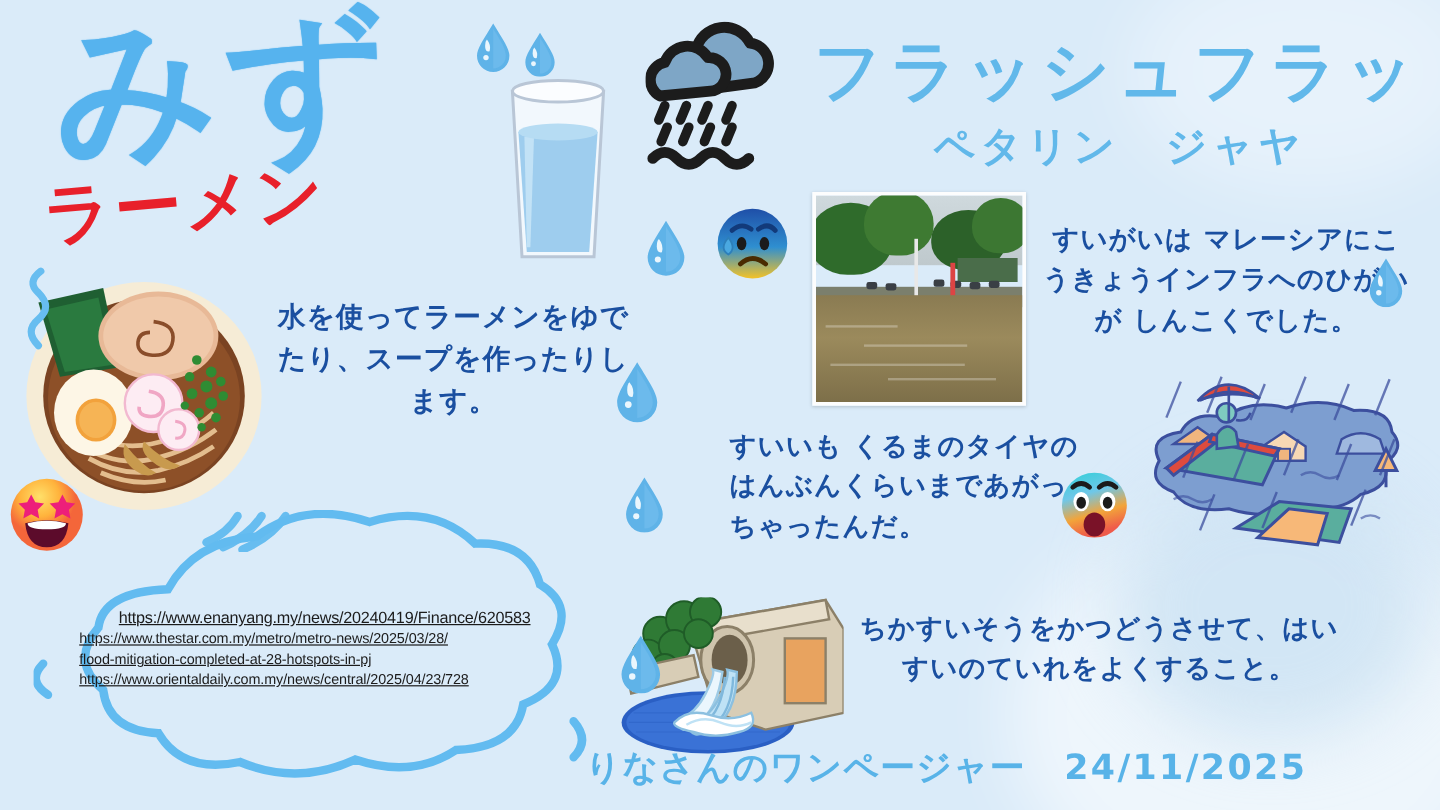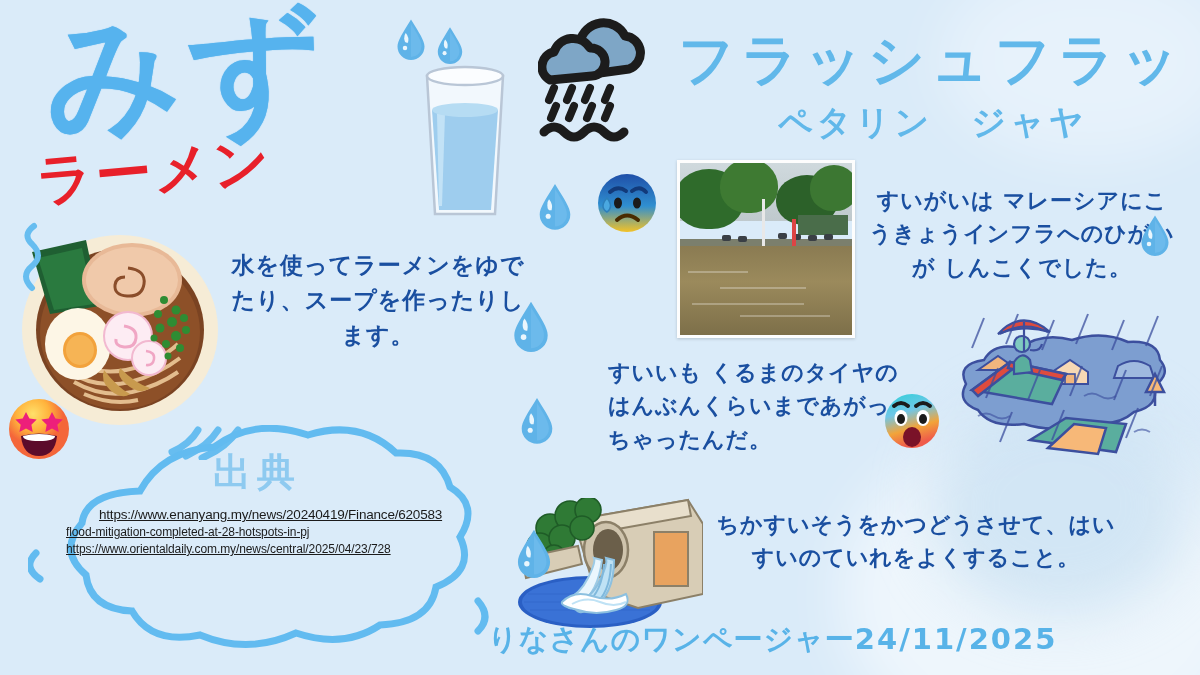--- a/index.html
+++ b/index.html
@@ -63,21 +63,21 @@
   #txt-tyre{left:608px;top:356px;width:300px;font-size:22px;}
   #txt-drain{left:716px;top:508px;width:400px;font-size:22px;text-align:center;}
 
   
   .signature{
     position:absolute;left:488px;top:620px;
     font-family:"DejaVu Sans", sans-serif;
     font-size:29px;font-weight:700;color:#58b3e8;
     letter-spacing:1px;white-space:nowrap;
   }
-  .signature .date{letter-spacing:2px;}
+  .signature .date{margin-left:32px;letter-spacing:2px;}
 
   
   #cloud{position:absolute;left:28px;top:425px;width:480px;height:232px;}
   #cloud svg{position:absolute;inset:0;}
   .cloud-title{
     position:absolute;left:185px;top:22px;
     font-family:"DejaVu Sans", sans-serif;
     font-size:38px;font-weight:700;color:#8ecaf0;letter-spacing:6px;
   }
   .cloud-links{
@@ -359,23 +359,23 @@
   <div class="jtext" id="txt-drain">ちかすいそうをかつどうさせて、はいすいのていれをよくすること。</div>
 
   <div id="cloud">
     <svg viewBox="0 0 480 232" width="480" height="232">
       <path d="M112 66 q22 -40 74 -44 q40 -30 94 -12 q52 -16 88 18 q44 -2 54 34
                q30 18 10 50 q16 34 -24 50 q-6 36 -56 38 q-36 24 -84 8 q-48 22 -96 2
                q-48 10 -68 -24 q-42 -2 -46 -36 q-28 -24 -4 -52 q4 -30 58 -32 z" fill="none" stroke="#62bbf0" stroke-width="7" stroke-linecap="round"></path>
       <path d="M8 128 q-14 14 4 26" fill="none" stroke="#62bbf0" stroke-width="7" stroke-linecap="round"></path>
       <path d="M450 176 q14 16 0 30" fill="none" stroke="#62bbf0" stroke-width="7" stroke-linecap="round"></path>
     </svg>
-    <div class="cloud-title">出典</div>
     <div class="cloud-links">
       <a class="link-big">https://www.enanyang.my/news/20240419/Finance/620583</a>
+      <a class="link-sm">https://www.thestar.com.my/metro/metro-news/2025/03/28/</a>
       <a class="link-sm">flood-mitigation-completed-at-28-hotspots-in-pj</a>
       <a class="link-sm">https://www.orientaldaily.com.my/news/central/2025/04/23/728</a>
     </div>
   </div>
 
   <div class="emoji" id="emoji-star">
     <svg viewBox="0 0 62 62" width="62" height="62">
       <defs>
           <radialGradient id="gstar" cx="40%" cy="25%">
         <stop offset="0%" stop-color="#ffe06a"></stop>

